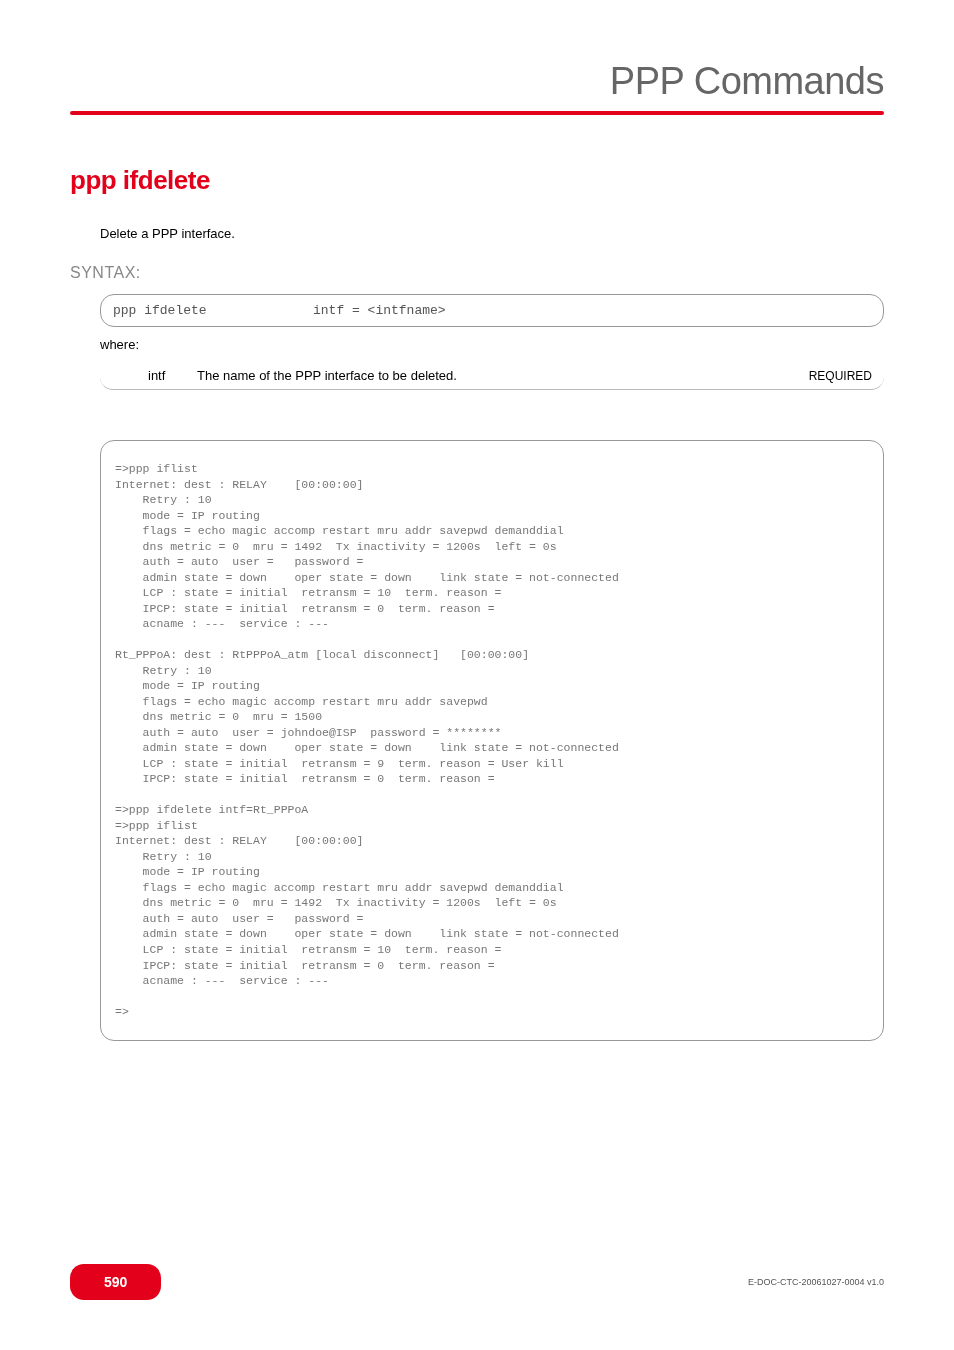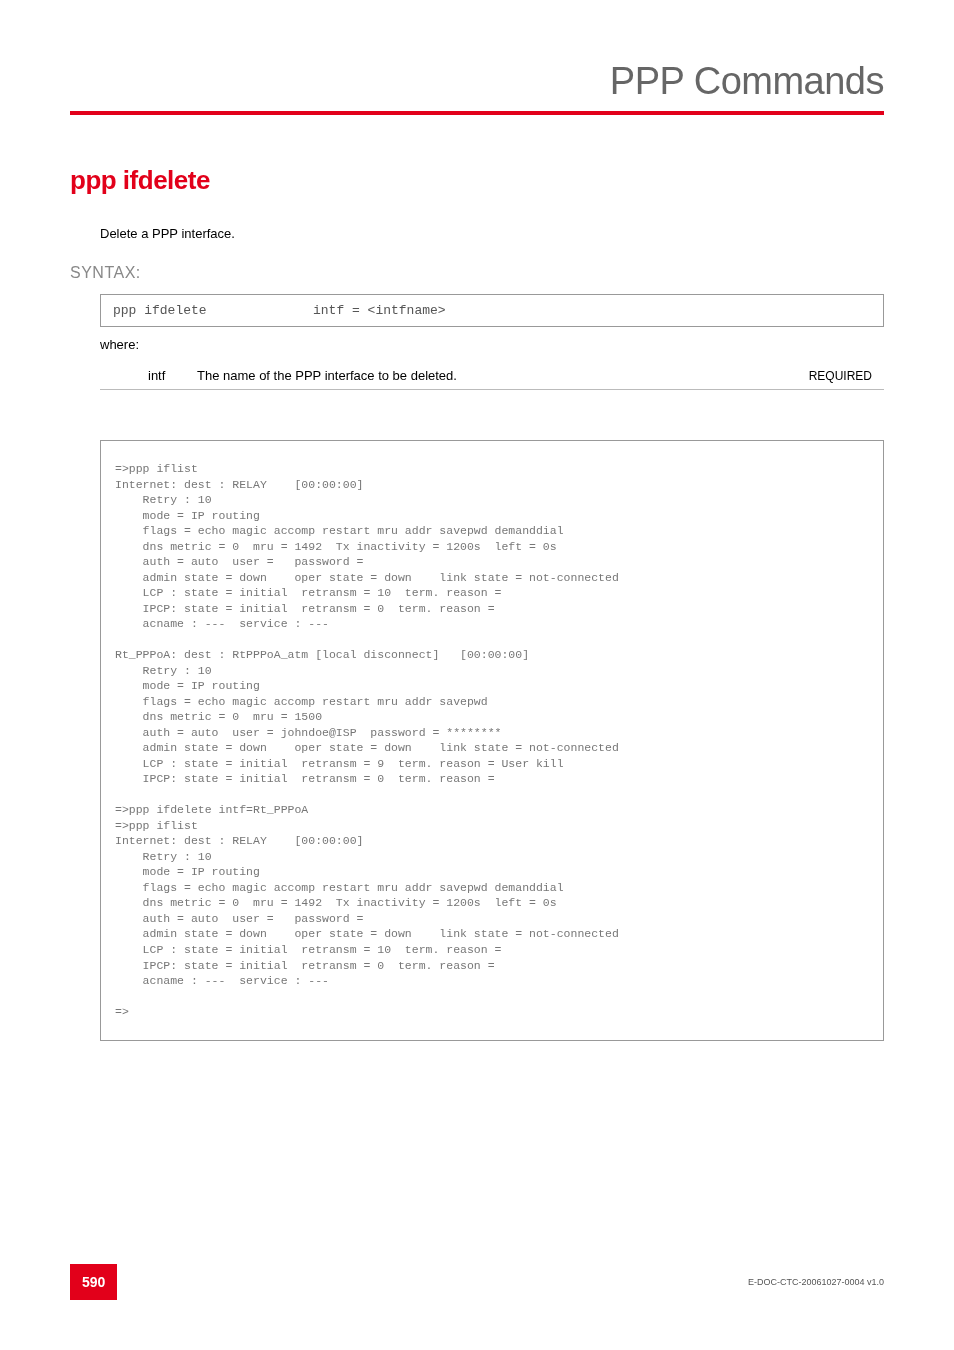--- a/index.html
+++ b/index.html
@@ -1,15 +1,15 @@
 <!DOCTYPE html>
 <html><head>
   <meta charset="utf-8">
   <style>
-    * { margin: 0; padding: 0; box-sizing: border-box; }
+    * { margin: 0; padding: 0; box-sizing: border-box; border-radius: 14px; }
     body {
       font-family: Arial, Helvetica, sans-serif;
       background: #fff;
       width: 954px;
       height: 1350px;
       position: relative;
     }
     .page {
       padding: 60px 70px 40px 70px;
       height: 100%;
@@ -95,21 +95,21 @@
       right: 70px;
       display: flex;
       align-items: center;
       justify-content: space-between;
     }
     .page-num-box {
       background: #e2001a;
       color: #fff;
       font-weight: 700;
       font-size: 14px;
-      padding: 10px 12px;
+      padding: 10px 34px;
     }
     .doc-id {
       font-size: 9px;
       color: #555;
       padding-left: 18px;
     }
     .indent {
       margin-left: 30px;
     }
   </style>

